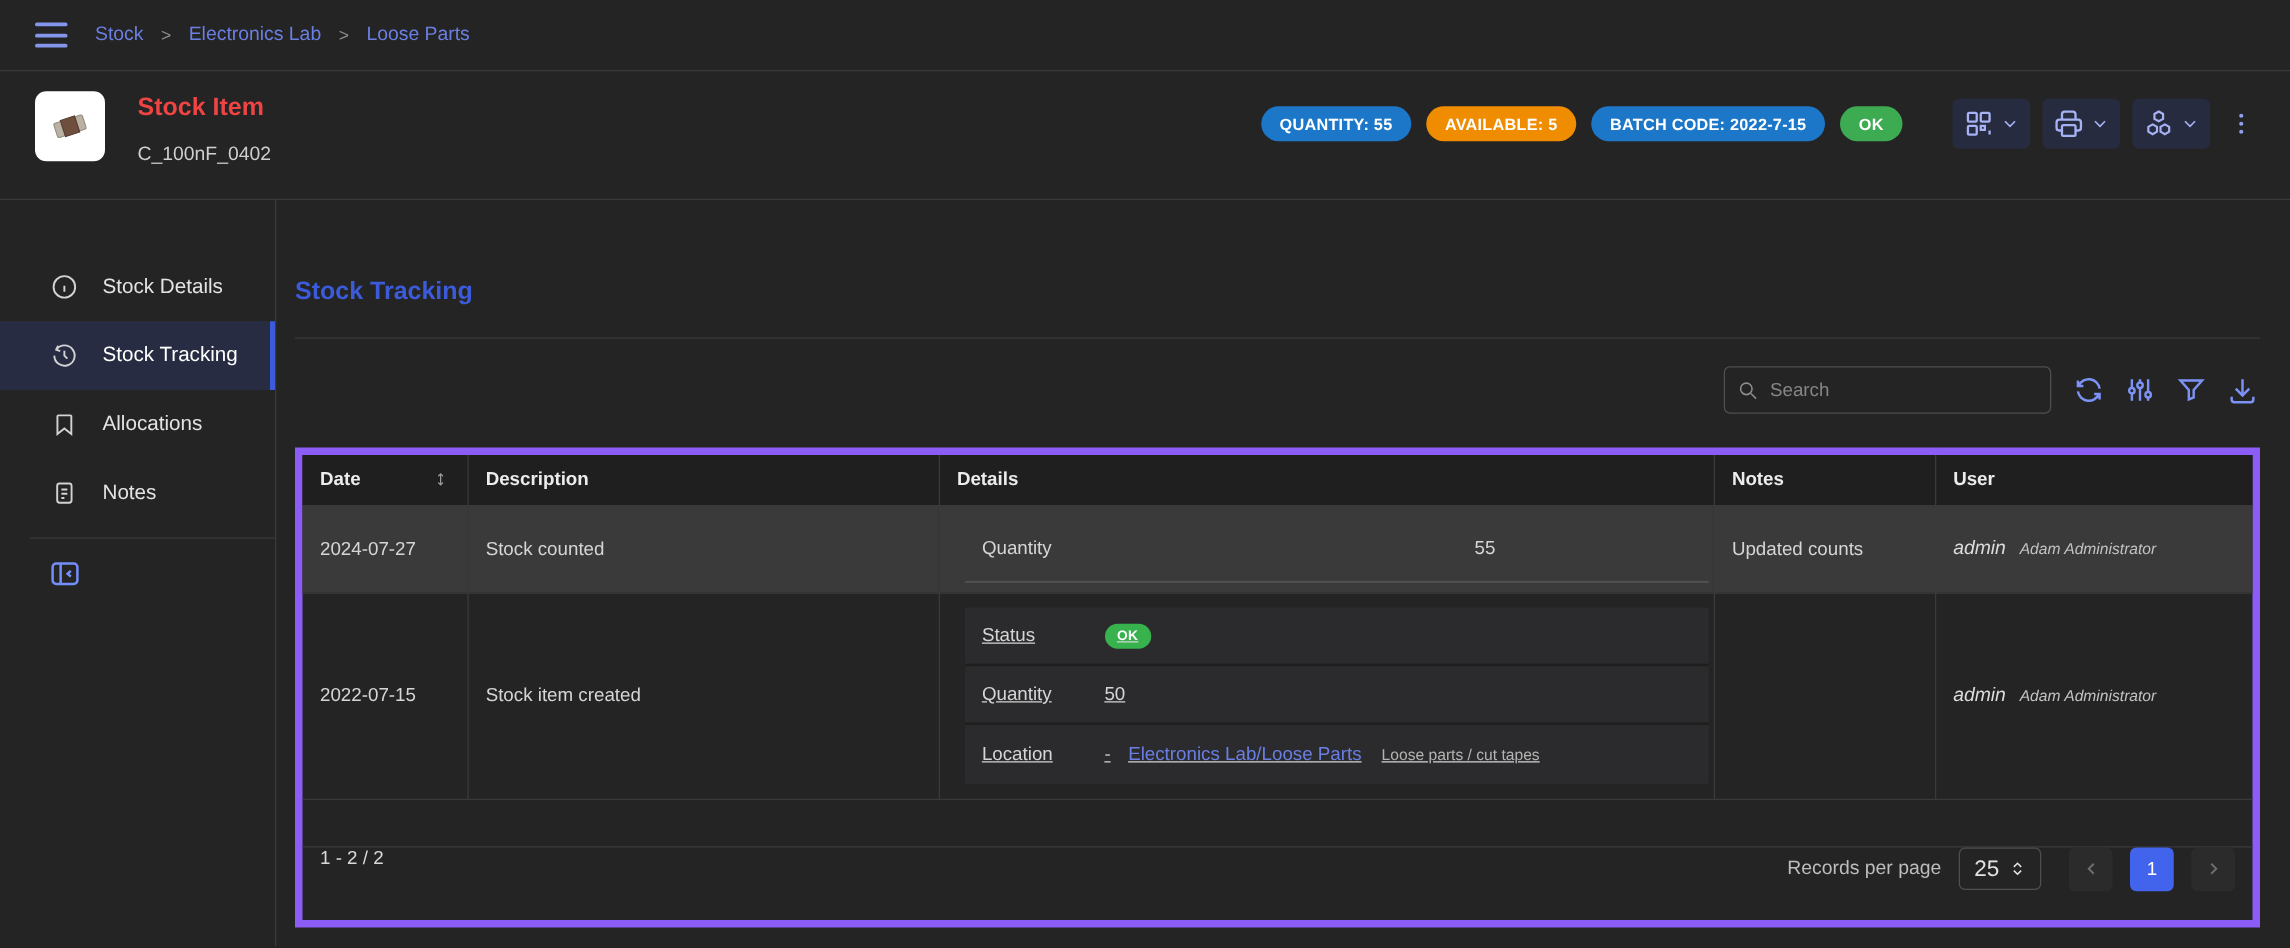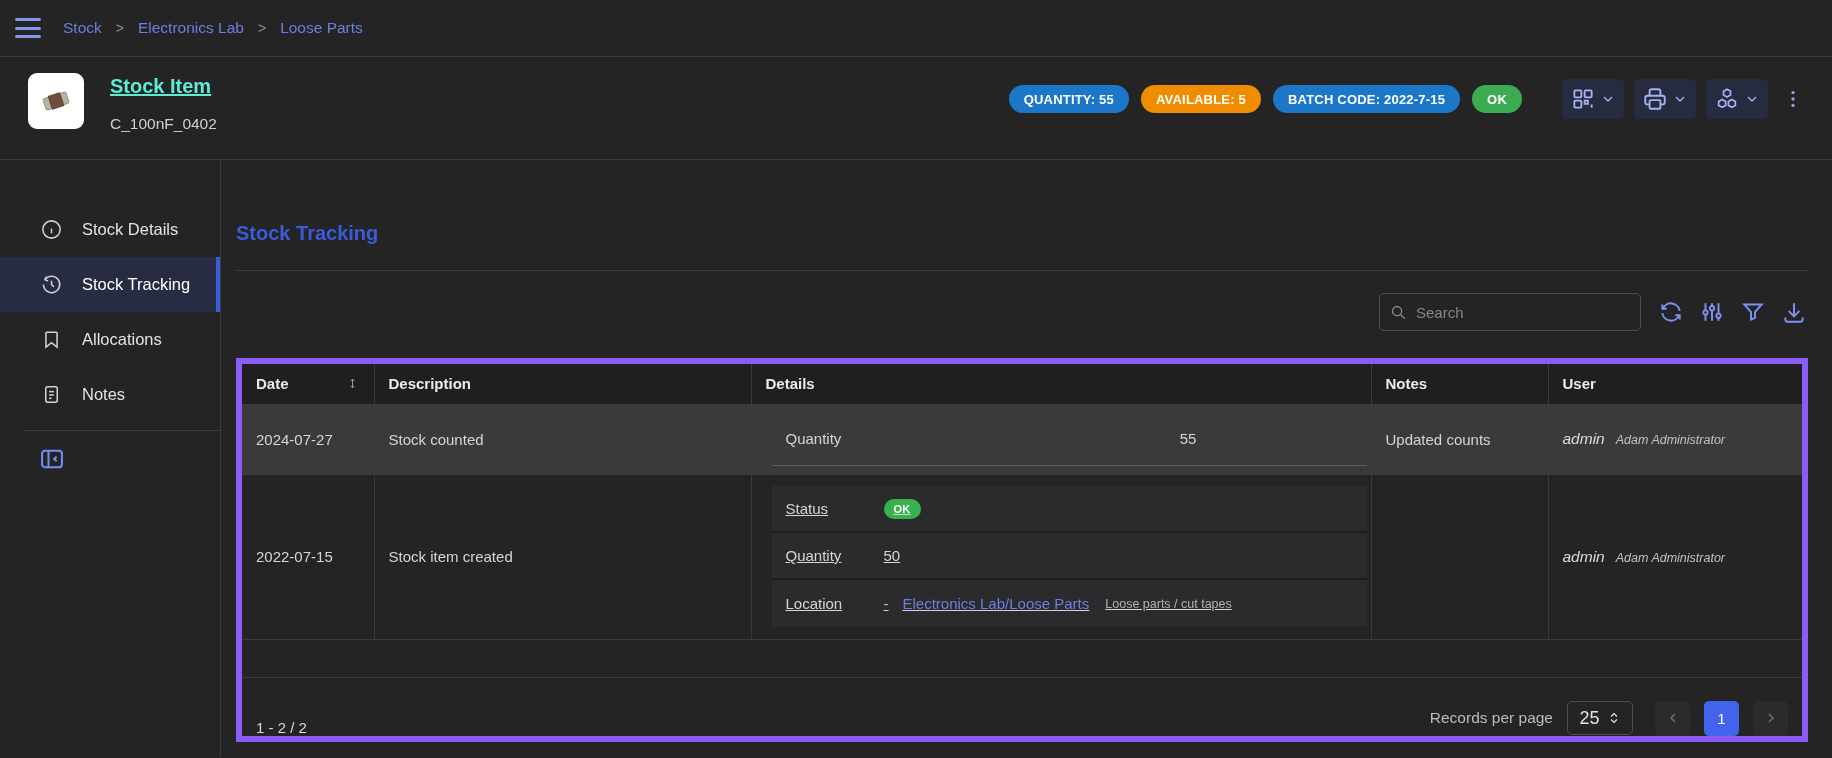--- a/index.html
+++ b/index.html
@@ -1,32 +1,32 @@
 <!DOCTYPE html>
 <html><head>
 <meta charset="utf-8">
 <style>
   * { margin:0; padding:0; box-sizing:border-box; }
   html,body { width:1832px; height:758px; background:#242424; overflow:hidden;
     font-family:"Liberation Sans","DejaVu Sans",sans-serif; color:#d9d9d9; }
 
   
-  .topbar { height:57px; display:flex; align-items:center; padding:0 15px;
+  .topbar { height:57px; display:flex; align-items:center; padding:0 28px;
     border-bottom:1px solid #3a3a3a; }
   .burger { width:26px; height:20px; display:flex; flex-direction:column; justify-content:space-between; cursor:pointer; }
   .burger span { height:3px; border-radius:2px; background:#8496ec; }
   .crumbs { display:flex; align-items:center; gap:14px; margin-left:22px; font-size:15.5px; }
   .crumb { color:#6b7fe3; cursor:pointer; }
   .crumb-sep { color:#8f8f8f; font-size:14px; }
 
   
   .pagehead { height:103px; border-bottom:1px solid #3a3a3a; display:flex; align-items:flex-start; padding:16px 28px 0 28px; position:relative; }
   .thumb { width:56px; height:56px; background:#ffffff; border-radius:9px; display:flex; align-items:center; justify-content:center; flex:0 0 auto; }
   .head-text { margin-left:26px; }
-  .head-title { color:#5eead4; font-size:20px; font-weight:bold; margin-top:2px;text-decoration:underline; }
+  .head-title { color:#ef4444; font-size:20px; font-weight:bold; margin-top:2px; }
   .head-sub { color:#cfcfcf; font-size:15.5px; margin-top:17px; }
   .head-right { margin-left:auto; display:flex; align-items:center; gap:12px; padding-top:6px; }
   .badge { height:28px; border-radius:14px; color:#fff; font-weight:bold; font-size:13px;
     display:inline-flex; align-items:center; padding:0 15px; letter-spacing:.2px; }
   .badge-blue { background:#1c77c9; }
   .badge-orange { background:#f08c00; }
   .badge-green { background:#3cab52; }
   .actions { display:flex; align-items:center; gap:10px; margin-left:28px; }
   .action-btn { width:62px; height:40px; background:#272b3f; border-radius:5px;
     display:flex; align-items:center; justify-content:center; gap:4px; cursor:pointer; }
@@ -84,21 +84,21 @@
   .ok-pill { background:#37b24d; color:#fff; font-weight:bold; font-size:11px;
     padding:4px 10px; border-radius:11px; letter-spacing:.3px; }
   .loc-dash { color:#bdbdbd; margin-right:4px; }
   .loc-link { color:#6b7fe3; cursor:pointer; }
   .loc-desc { font-size:12.5px; color:#b3b3b3; margin-left:6px; }
   .user-cell { display:flex; align-items:baseline; gap:11px;font-style:italic; }
   .user-name { font-size:15.5px; color:#dcdcdc; }
   .user-full { font-size:12.5px; color:#c2c2c2; }
 
   .table-spacer { height:37px; }
-  .table-footer { height:59px; border-top:1px solid #3a3a3a; display:flex; align-items:flex-end; padding:0 14px; }
+  .table-footer { height:59px; border-top:1px solid #3a3a3a; display:flex; align-items:flex-start; padding:0 14px; }
   .range-label { font-size:15px; color:#d9d9d9; }
   .footer-right { margin-left:auto; display:flex; align-items:center; gap:14px; }
   .records-label { font-size:15.5px; color:#bdbdbd; }
   .pp-select { width:66px; height:34px; border:1px solid #4f4f4f; border-radius:5px;
     display:flex; align-items:center; justify-content:center; gap:7px; cursor:pointer;
     font-size:18px; color:#e2e2e2; margin-right:8px; }
   .pg-btn { width:35px; height:35px; border-radius:5px; background:#2b2b2b;
     display:flex; align-items:center; justify-content:center; cursor:pointer; }
   .pg-btn svg { stroke:#6d6d6d; }
   .pg-current { width:35px; height:35px; border-radius:5px; background:#4263eb; color:#fff;

